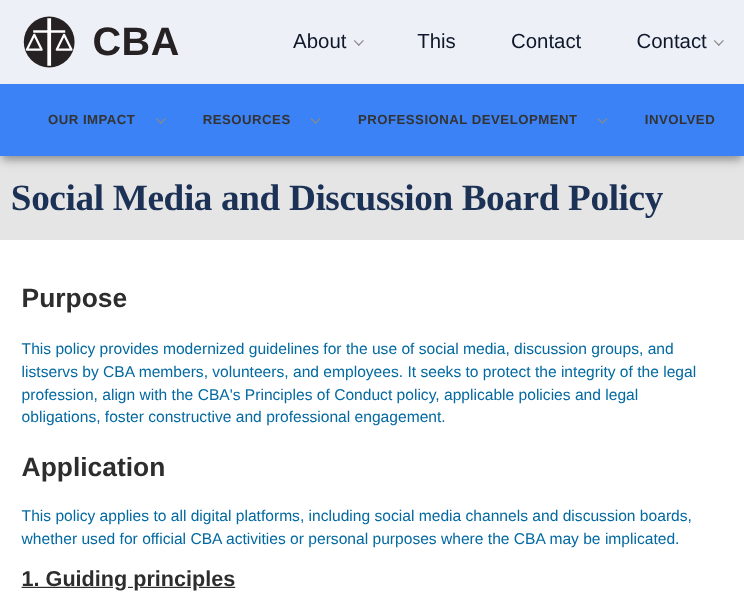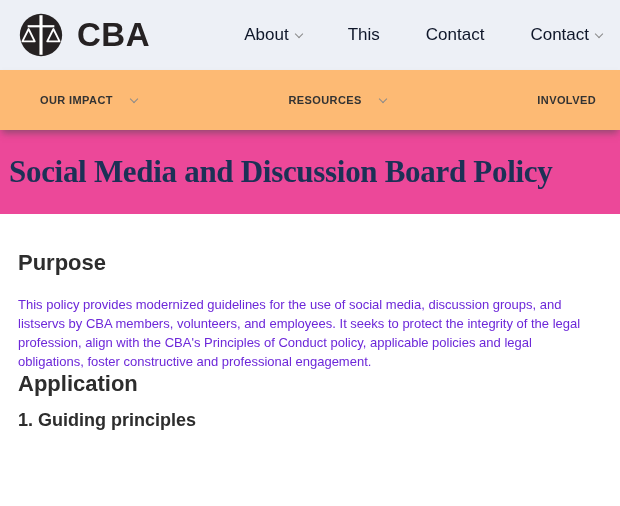--- a/index.html
+++ b/index.html
@@ -44,21 +44,21 @@
     border-right: 1.6px solid #8a8a8a;
     border-bottom: 1.6px solid #8a8a8a;
     transform: rotate(45deg);
     margin-left: 7px;
     margin-top: -3px;
   }
 
   
   .main-nav {
     height: 60px;
-    background: #fdba74;
+    background: #3b82f6;
     display: flex;
     align-items: center;
     justify-content: space-between;
     padding: 0 24px 0 40px;
     position: relative;
     box-shadow: 0 5px 7px -2px rgba(75, 75, 78, 0.55);
   }
   .main-nav .nav-item {
     font-size: 11px;
     font-weight: bold;
@@ -66,22 +66,22 @@
     letter-spacing: 0.4px;
     display: flex;
     align-items: center;
     cursor: pointer;
     white-space: nowrap;
   }
   .main-nav .chev { margin-left: 18px; }
 
   
   .title-band {
-    height: 84px;
-    background: #ec4899;
+    height: 70px;
+    background: #e5e5e5;
     display: flex;
     align-items: center;
     padding-left: 9px;
   }
   .page-title {
     font-family: "Liberation Serif", serif;
     font-size: 31px;
     font-weight: bold;
     color: #1c3156;
     letter-spacing: -0.3px;
@@ -89,34 +89,35 @@
   }
 
   
   .content { padding: 36px 18px 0 18px; background: #ffffff; }
   .section-heading {
     font-size: 22px;
     font-weight: bold;
     color: #2d2d2d;
     line-height: 25px;
   }
-  .section-heading.second { }
+  .section-heading.second { margin-top: 20px; }
   .body-para {
     font-size: 13px;
     line-height: 19px;
-    color: #6d28d9;
+    color: #0369a1;
     max-width: 582px;
     margin-top: 20px;
   }
   .body-para.second { margin-top: 18px; }
   .sub-heading {
     font-size: 18px;
     font-weight: bold;
     color: #2d2d2d;
     margin-top: 14px;
+    text-decoration: underline;
   }
 </style>
 </head>
 <body>
 
 <header class="site-header">
   <div class="brand">
     <svg class="brand-logo" viewBox="-25 -25 50 50" aria-hidden="true">
       <circle cx="0" cy="0" r="23" fill="#262223"></circle>
       <line x1="0" y1="-21.5" x2="0" y2="21.5" stroke="#ffffff" stroke-width="3.4"></line>
@@ -148,29 +149,34 @@
 <nav class="main-nav">
   <span class="nav-item">
     <span>OUR IMPACT</span>
     <span class="chev"></span>
   </span>
   <span class="nav-item">
     <span>RESOURCES</span>
     <span class="chev"></span>
   </span>
   <span class="nav-item">
+    <span>PROFESSIONAL DEVELOPMENT</span>
+    <span class="chev"></span>
+  </span>
+  <span class="nav-item">
     <span>INVOLVED</span>
 
   </span>
 </nav>
 
 <section class="title-band">
   <h1 class="page-title">Social Media and Discussion Board Policy</h1>
 </section>
 
 <main class="content">
   <h2 class="section-heading">Purpose</h2>
   <p class="body-para">This policy provides modernized guidelines for the use of social media, discussion groups, and listservs by CBA members, volunteers, and employees. It seeks to protect the integrity of the legal profession, align with the CBA's Principles of Conduct policy, applicable policies and legal obligations, foster constructive and professional engagement.</p>
 
   <h2 class="section-heading second">Application</h2>
+  <p class="body-para second">This policy applies to all digital platforms, including social media channels and discussion boards, whether used for official CBA activities or personal purposes where the CBA may be implicated.</p>
 
   <h3 class="sub-heading">1. Guiding principles</h3>
 </main>
 
 </body></html>

